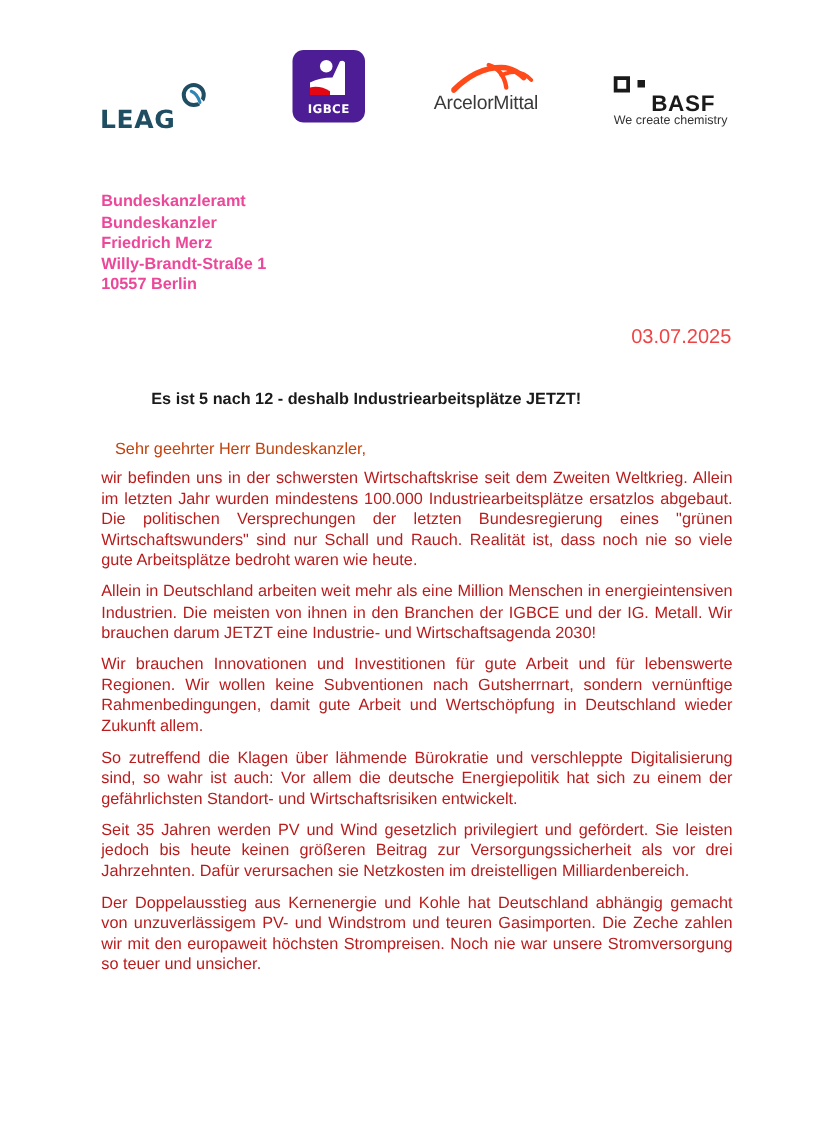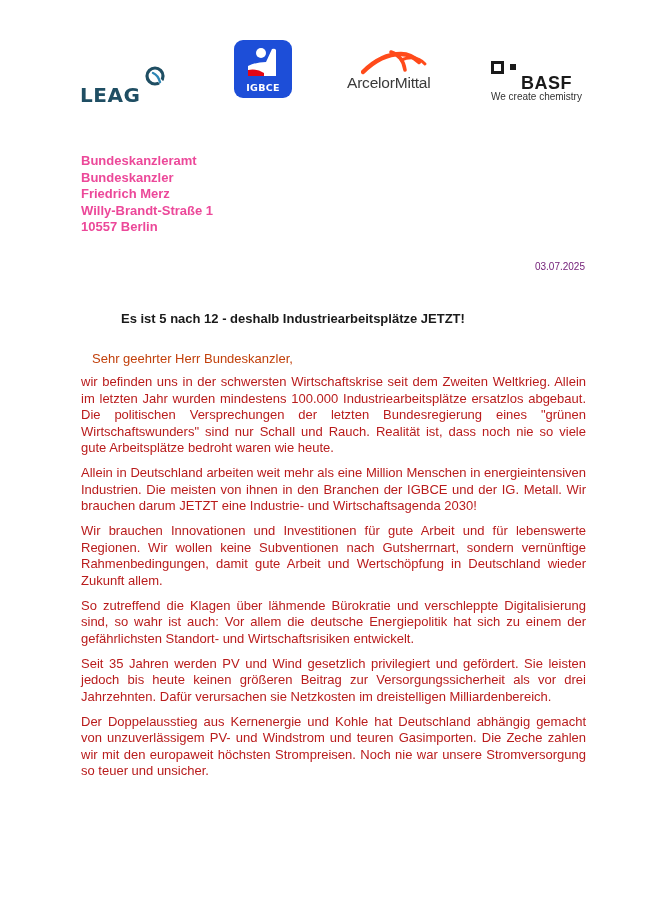--- a/index.html
+++ b/index.html
@@ -42,21 +42,21 @@
       line-height: 1;
       margin-top: 33px;
     }
 
     
     .logo-igbce {
       left: 234px;
       top: 40px;
       width: 58px;
       height: 58px;
-      background: #1d4ed8;
+      background: #4c1d95;
       border-radius: 9px;
     }
     .igbce-text {
       position: absolute;
       left: 0;
       right: 0;
       bottom: 5px;
       text-align: center;
       font-family: "DejaVu Sans", sans-serif;
       font-weight: bold;
@@ -144,22 +144,22 @@
       font-size: 13px;
       line-height: 16.6px;
       color: #ec4899;
     }
     .address div { white-space: nowrap; }
 
     .date {
       position: absolute;
       right: 81px;
       top: 261px;
-      font-size: 10px;
-      color: #701a75;
+      font-size: 16px;
+      color: #ef4444;
     }
 
     .subject {
       position: absolute;
       left: 81px;
       top: 311px;
       font-weight: bold;
       font-size: 13px;
       color: #1a1a1a;
       white-space: nowrap;

